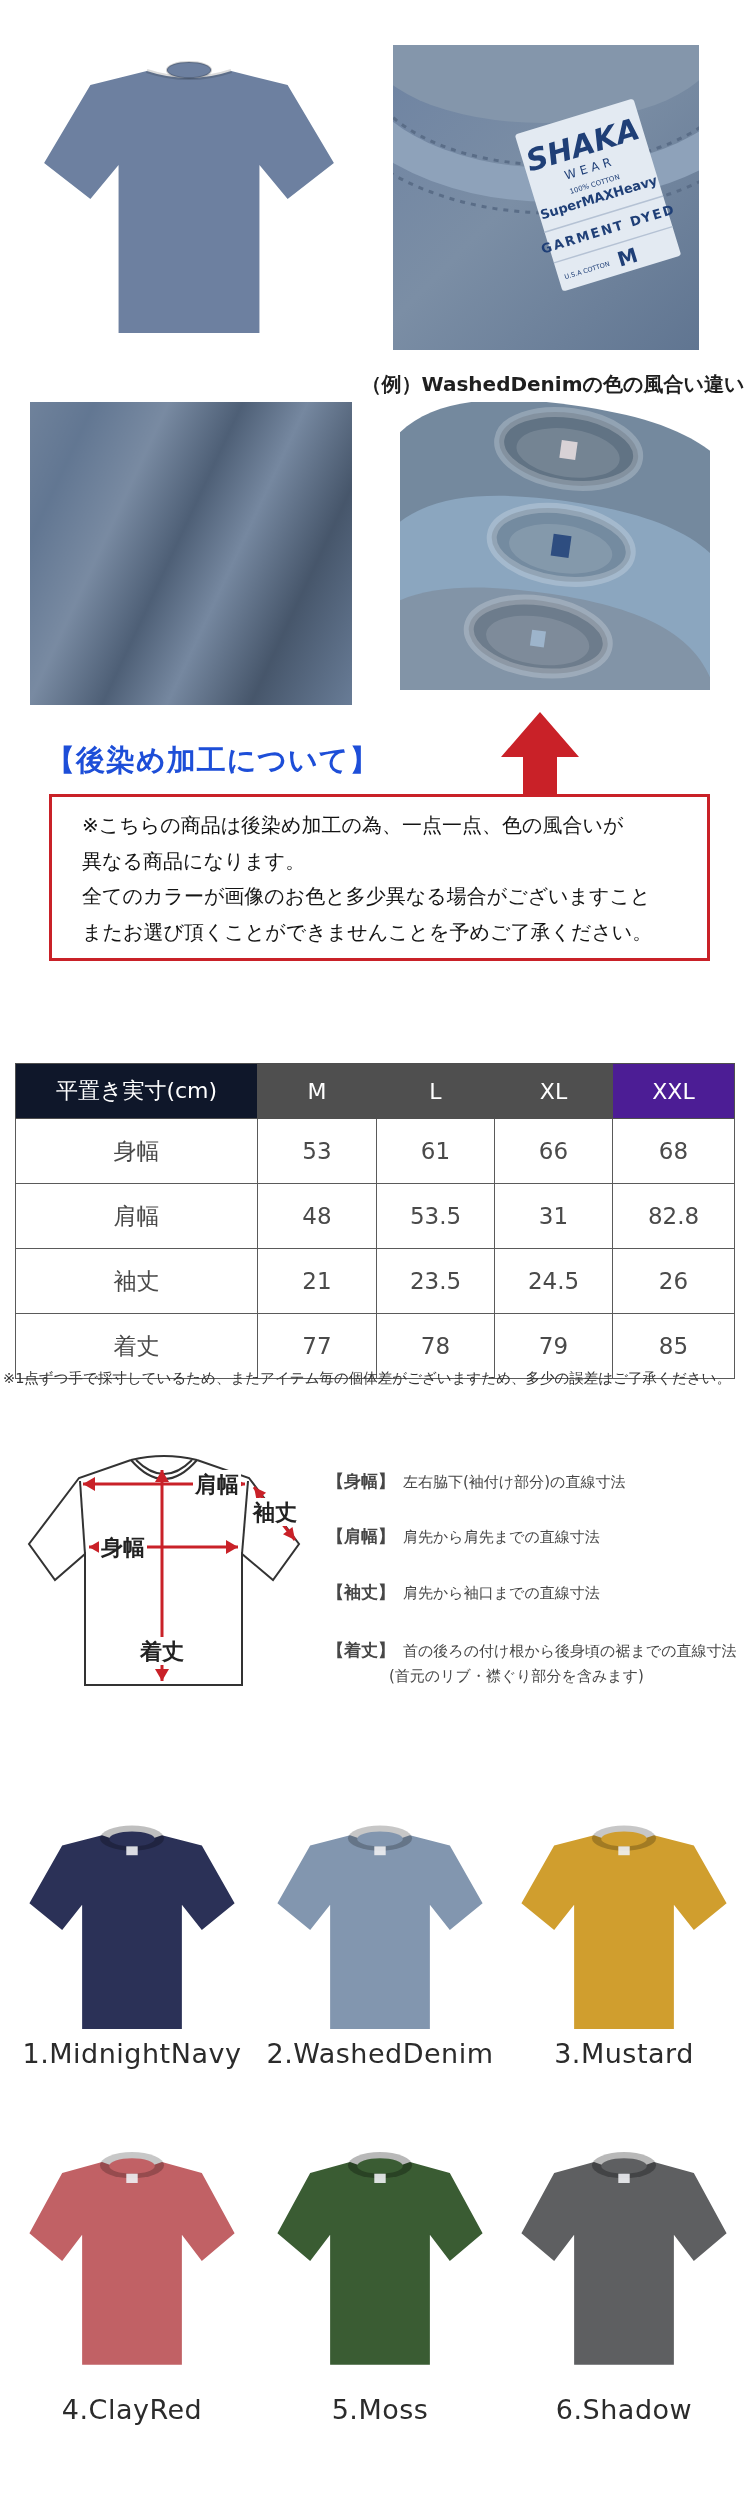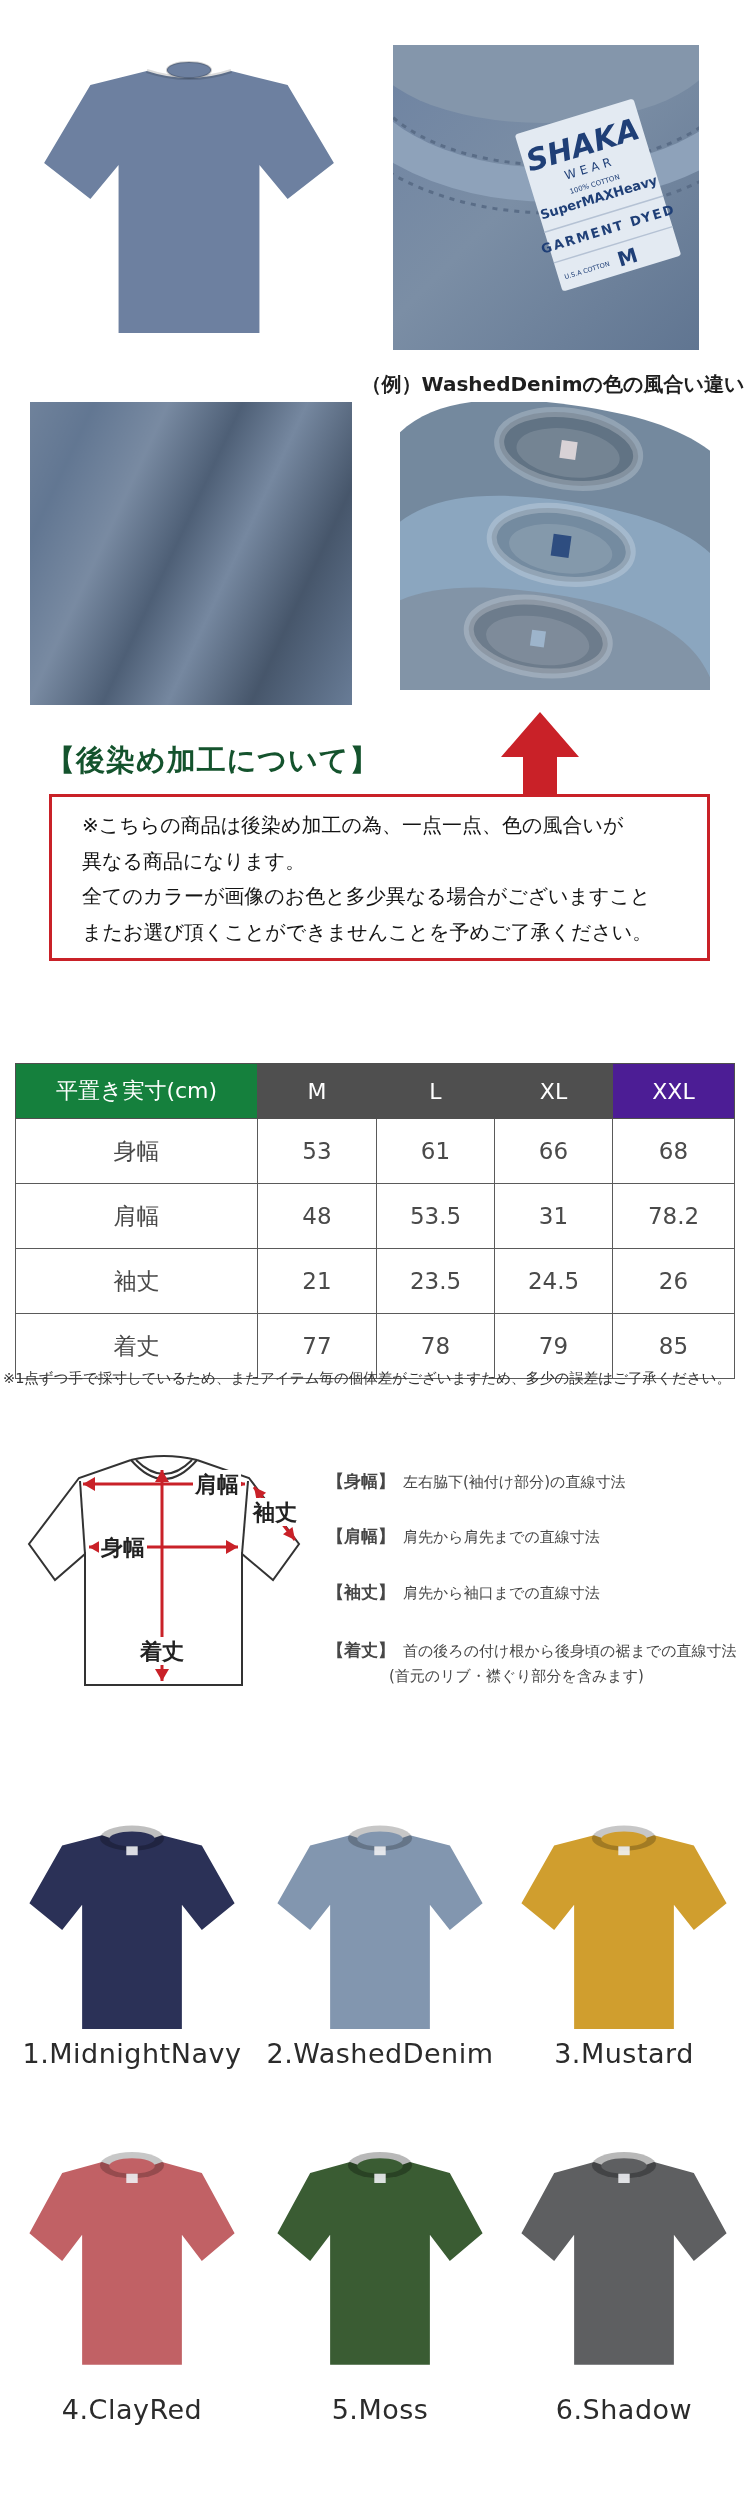--- a/index.html
+++ b/index.html
@@ -13,21 +13,21 @@
   .caption{left:358px;top:371px;width:390px;text-align:center;font-size:20px;
            font-weight:600;color:#1f1f1f;white-space:nowrap;}
   .photo-fabric{left:30px;top:402px;width:322px;height:303px;
     background-image:linear-gradient(115deg, rgba(255,255,255,0.10) 0%, rgba(255,255,255,0.02) 14%,
       rgba(255,255,255,0.16) 30%, rgba(0,0,0,0.18) 46%, rgba(255,255,255,0.14) 60%,
       rgba(0,0,0,0.26) 78%, rgba(255,255,255,0.06) 100%);}
   .photo-stack{left:400px;top:402px;width:310px;height:288px;background:#fff;overflow:hidden;}
 
   
   .up-arrow{left:500px;top:712px;width:80px;height:83px;}
-  .dye-heading{left:46px;top:741px;font-size:29px;font-weight:700;color:#14532d;
+  .dye-heading{left:46px;top:741px;font-size:29px;font-weight:700;color:#1d4ed8;
                letter-spacing:1px;white-space:nowrap;}
   .notice-box{left:49px;top:794px;width:600px;height:150px;border:3px solid #c92128;
               padding:11px 25px 0 30px;font-size:20px;line-height:35.5px;color:#141414;
               font-weight:500;}
   .notice-box p{margin:0;white-space:nowrap;}
 
   
   .size-table{left:15px;top:1063px;width:719px;border-collapse:collapse;table-layout:fixed;}
   .size-table th{background:#4f4f4f;color:#fff;font-size:22px;font-weight:400;height:52px;
                  border:1px solid #4f4f4f;border-left:1px solid #fff;}
@@ -139,41 +139,41 @@
   <table class="abs size-table">
     <colgroup>
       <col style="width:242px">
         <col style="width:119px">
         <col style="width:118px">
       <col style="width:118px">
         <col style="width:122px">
     </colgroup>
     <thead>
       <tr>
-        <th style="background-color: #15803d;">平置き実寸(cm)</th>
+        <th style="background-color: #0f172a;">平置き実寸(cm)</th>
         <th style="background-color: rgb(79, 79, 79);">M</th>
         <th style="background-color: rgb(79, 79, 79);">L</th>
         <th style="background-color: rgb(79, 79, 79);">XL</th>
         <th style="background-color: #4c1d95; text-align: center;">XXL</th>
       </tr>
     </thead>
     <tbody>
       <tr>
         <td>身幅</td>
         <td>53</td>
         <td>61</td>
         <td>66</td>
         <td>68</td>
       </tr>
       <tr>
         <td>肩幅</td>
         <td>48</td>
         <td>53.5</td>
         <td>31</td>
-        <td>78.2</td>
+        <td>82.8</td>
       </tr>
       <tr>
         <td>袖丈</td>
         <td>21</td>
         <td>23.5</td>
         <td>24.5</td>
         <td>26</td>
       </tr>
       <tr>
         <td>着丈</td>

